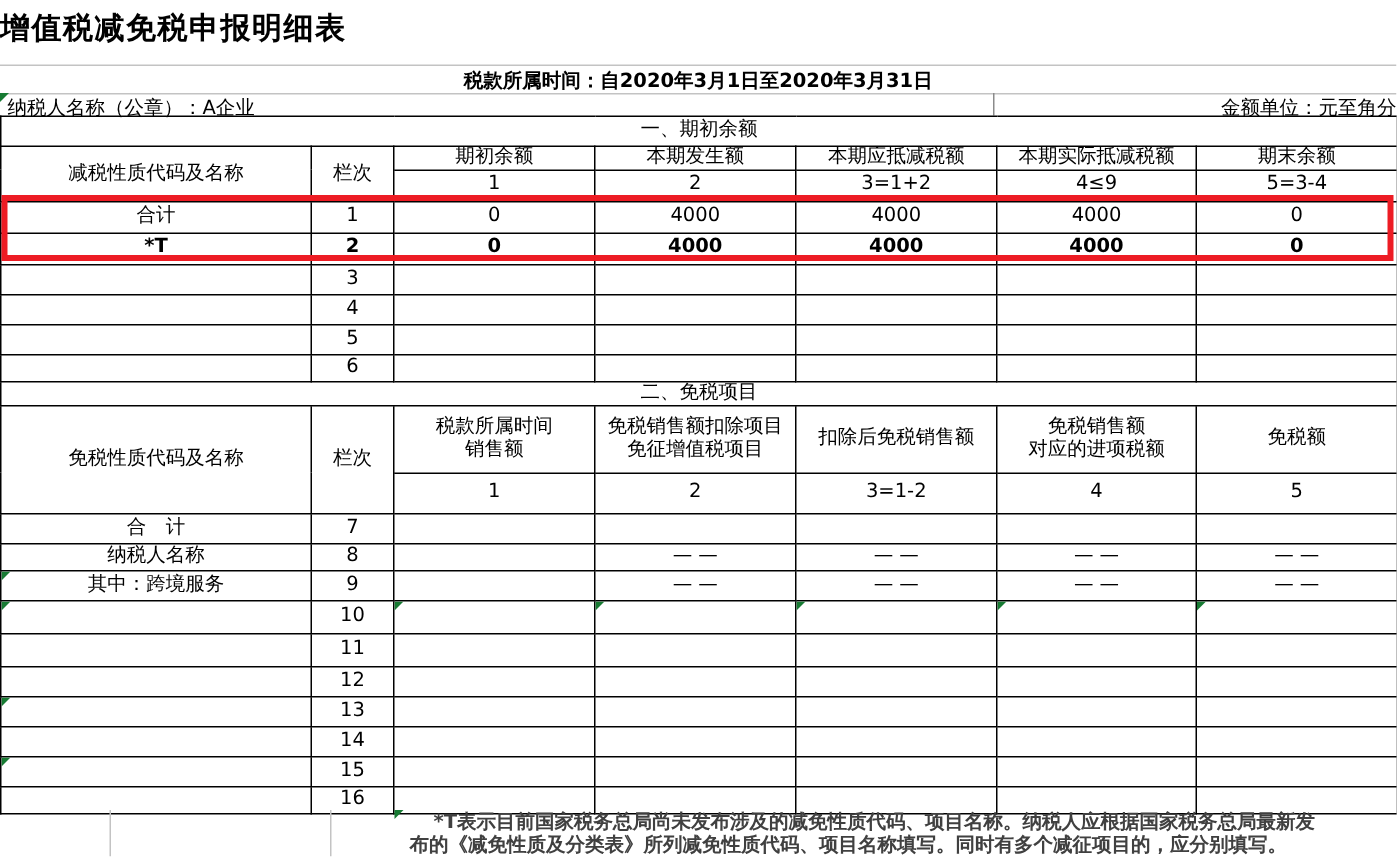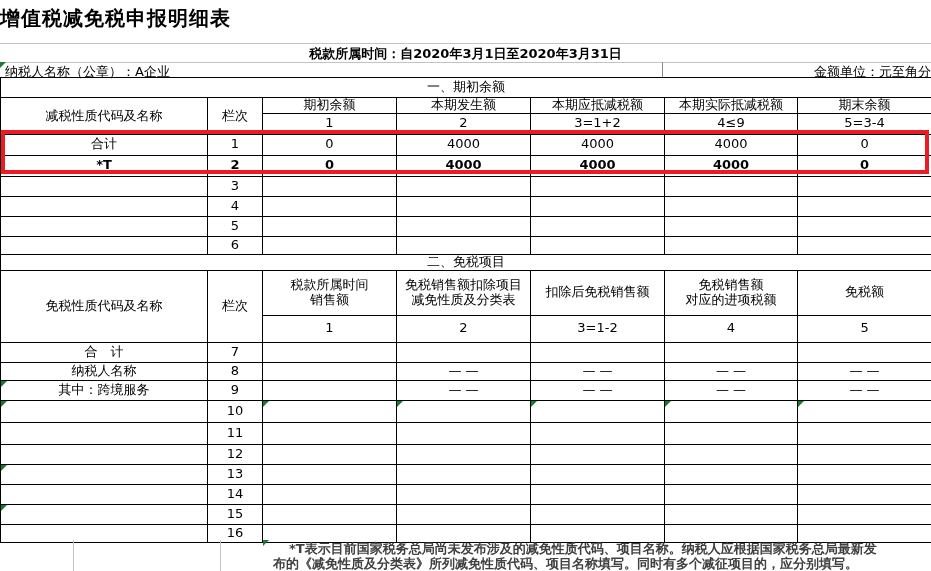--- a/index.html
+++ b/index.html
@@ -131,21 +131,21 @@
 
   <tr style="height:15px">
     <td colspan="7">二、免税项目</td>
   </tr>
   <tr style="height:45px">
     <td rowspan="2">免税性质代码及名称</td>
     <td rowspan="2">栏次</td>
     <td class="plh">税款所属时间
 销售额</td>
     <td class="plh">免税销售额扣除项目
-减免性质及分类表</td>
+免征增值税项目</td>
     <td class="plh">扣除后免税销售额</td>
     <td class="plh">免税销售额
 对应的进项税额</td>
     <td class="plh">免税额</td>
   </tr>
   <tr style="height:27px">
     <td>1</td>
     <td>2</td>
     <td>3=1-2</td>
     <td>4</td>

